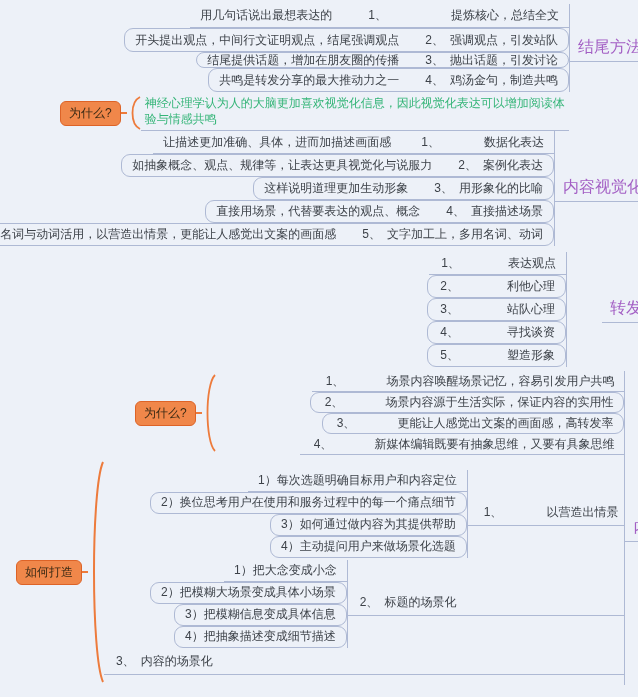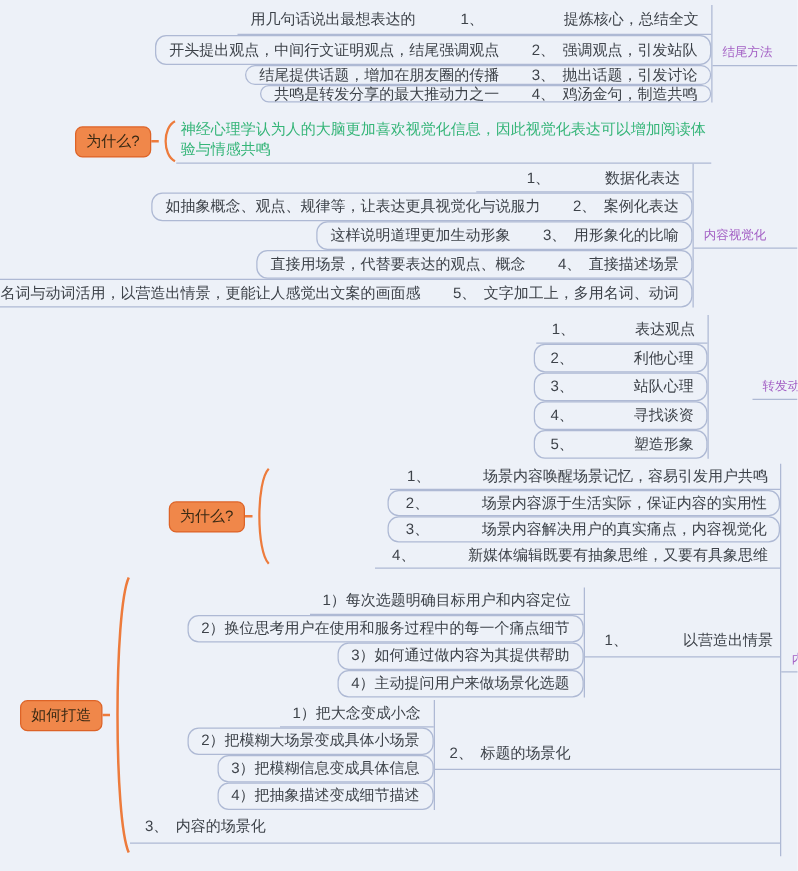--- a/index.html
+++ b/index.html
@@ -24,21 +24,21 @@
   .rows{display:flex;flex-direction:column;align-items:flex-end;border-right:1px solid var(--line);}
   .row{display:flex;align-items:center;height:23px;box-sizing:border-box;padding:0 10px;white-space:nowrap;}
   .row.boxed{border:1px solid var(--line);border-radius:9px;margin-left:46px;}
   .row.plain{border-bottom:1px solid var(--line);}
   .num{margin:0 6px 0 26px;}
   .row.gapA .num{margin:0 64px 0 36px;}
   .row.gapC .num{margin:0 44px 0 30px;}
   .drow .num{margin:0 48px 0 2px;}
   .wrow .num{margin:0 42px 0 4px;}
   .label-cell{display:flex;flex-direction:column;justify-content:center;box-sizing:border-box;}
-  .mainlabel{width:100%;box-sizing:border-box;color:var(--purple);font-size:10px;
+  .mainlabel{width:100%;box-sizing:border-box;color:var(--purple);font-size:16px;
     padding:2px 2px 3px 8px;border-bottom:1px solid var(--line);white-space:nowrap;}
   .obox{background:var(--obg);border:1px solid var(--obd);border-radius:6px;
     padding:3px 8px;color:#3a2a14;white-space:nowrap;}
   .stub{width:6px;height:2px;background:var(--orange);flex:none;}
   .brace{flex:none;}
   .greentext{color:var(--green);max-width:420px;line-height:16px;
     border-bottom:1px solid var(--line);padding:0 4px 3px 4px;}
   
   .scene-left{flex:1;display:flex;flex-direction:column;gap:4px;}
   .trunk{width:1px;background:var(--line);align-self:stretch;flex:none;}
@@ -69,21 +69,21 @@
       <div class="row boxed" style="height:24px;">
         <span class="note">开头提出观点，中间行文证明观点，结尾强调观点</span>
         <span class="num">2、</span>
         <span>强调观点，引发站队</span>
       </div>
       <div class="row boxed" style="height:16px;">
         <span class="note">结尾提供话题，增加在朋友圈的传播</span>
         <span class="num">3、</span>
         <span>抛出话题，引发讨论</span>
       </div>
-      <div class="row boxed" style="height:14px;">
+      <div class="row boxed" style="height:24px;">
         <span class="note">共鸣是转发分享的最大推动力之一</span>
         <span class="num">4、</span>
         <span>鸡汤金句，制造共鸣</span>
       </div>
     </div>
     <div class="label-cell" style="width:68px;">
       <div class="mainlabel">结尾方法</div>
     </div>
   </div>
 
@@ -92,20 +92,21 @@
     <div class="stub"></div>
     <svg class="brace" width="14" height="34" viewBox="0 0 14 34" preserveAspectRatio="none">
       <path d="M13,1 C3,6 3,28 13,33" fill="none" stroke="#ed7b3c" stroke-width="1.8"></path>
     </svg>
     <div class="greentext">神经心理学认为人的大脑更加喜欢视觉化信息，因此视觉化表达可以增加阅读体验与情感共鸣</div>
   </div>
 
   <div class="section" style="top:131px;right:0;">
     <div class="rows">
       <div class="row plain gapC">
+        <span class="note">让描述更加准确、具体，进而加描述画面感</span>
         <span class="num">1、</span>
         <span>数据化表达</span>
       </div>
       <div class="row boxed">
         <span class="note">如抽象概念、观点、规律等，让表达更具视觉化与说服力</span>
         <span class="num">2、</span>
         <span>案例化表达</span>
       </div>
       <div class="row boxed">
         <span class="note">这样说明道理更加生动形象</span>
@@ -170,21 +171,21 @@
           <div class="row plain wrow" style="height:21px;">
             <span class="num">1、</span>
             <span>场景内容唤醒场景记忆，容易引发用户共鸣</span>
           </div>
           <div class="row boxed wrow" style="height:21px;">
             <span class="num">2、</span>
             <span>场景内容源于生活实际，保证内容的实用性</span>
           </div>
           <div class="row boxed wrow" style="height:21px;">
             <span class="num">3、</span>
-            <span>场景内容解决用户的真实痛点，内容视觉化</span>
+            <span>更能让人感觉出文案的画面感，高转发率</span>
           </div>
           <div class="row plain wrow" style="height:21px;">
             <span class="num">4、</span>
             <span>新媒体编辑既要有抽象思维，又要有具象思维</span>
           </div>
         </div>
       </div>
 
       <div class="how-group">
         <div style="width:16px;flex:none;"></div>

